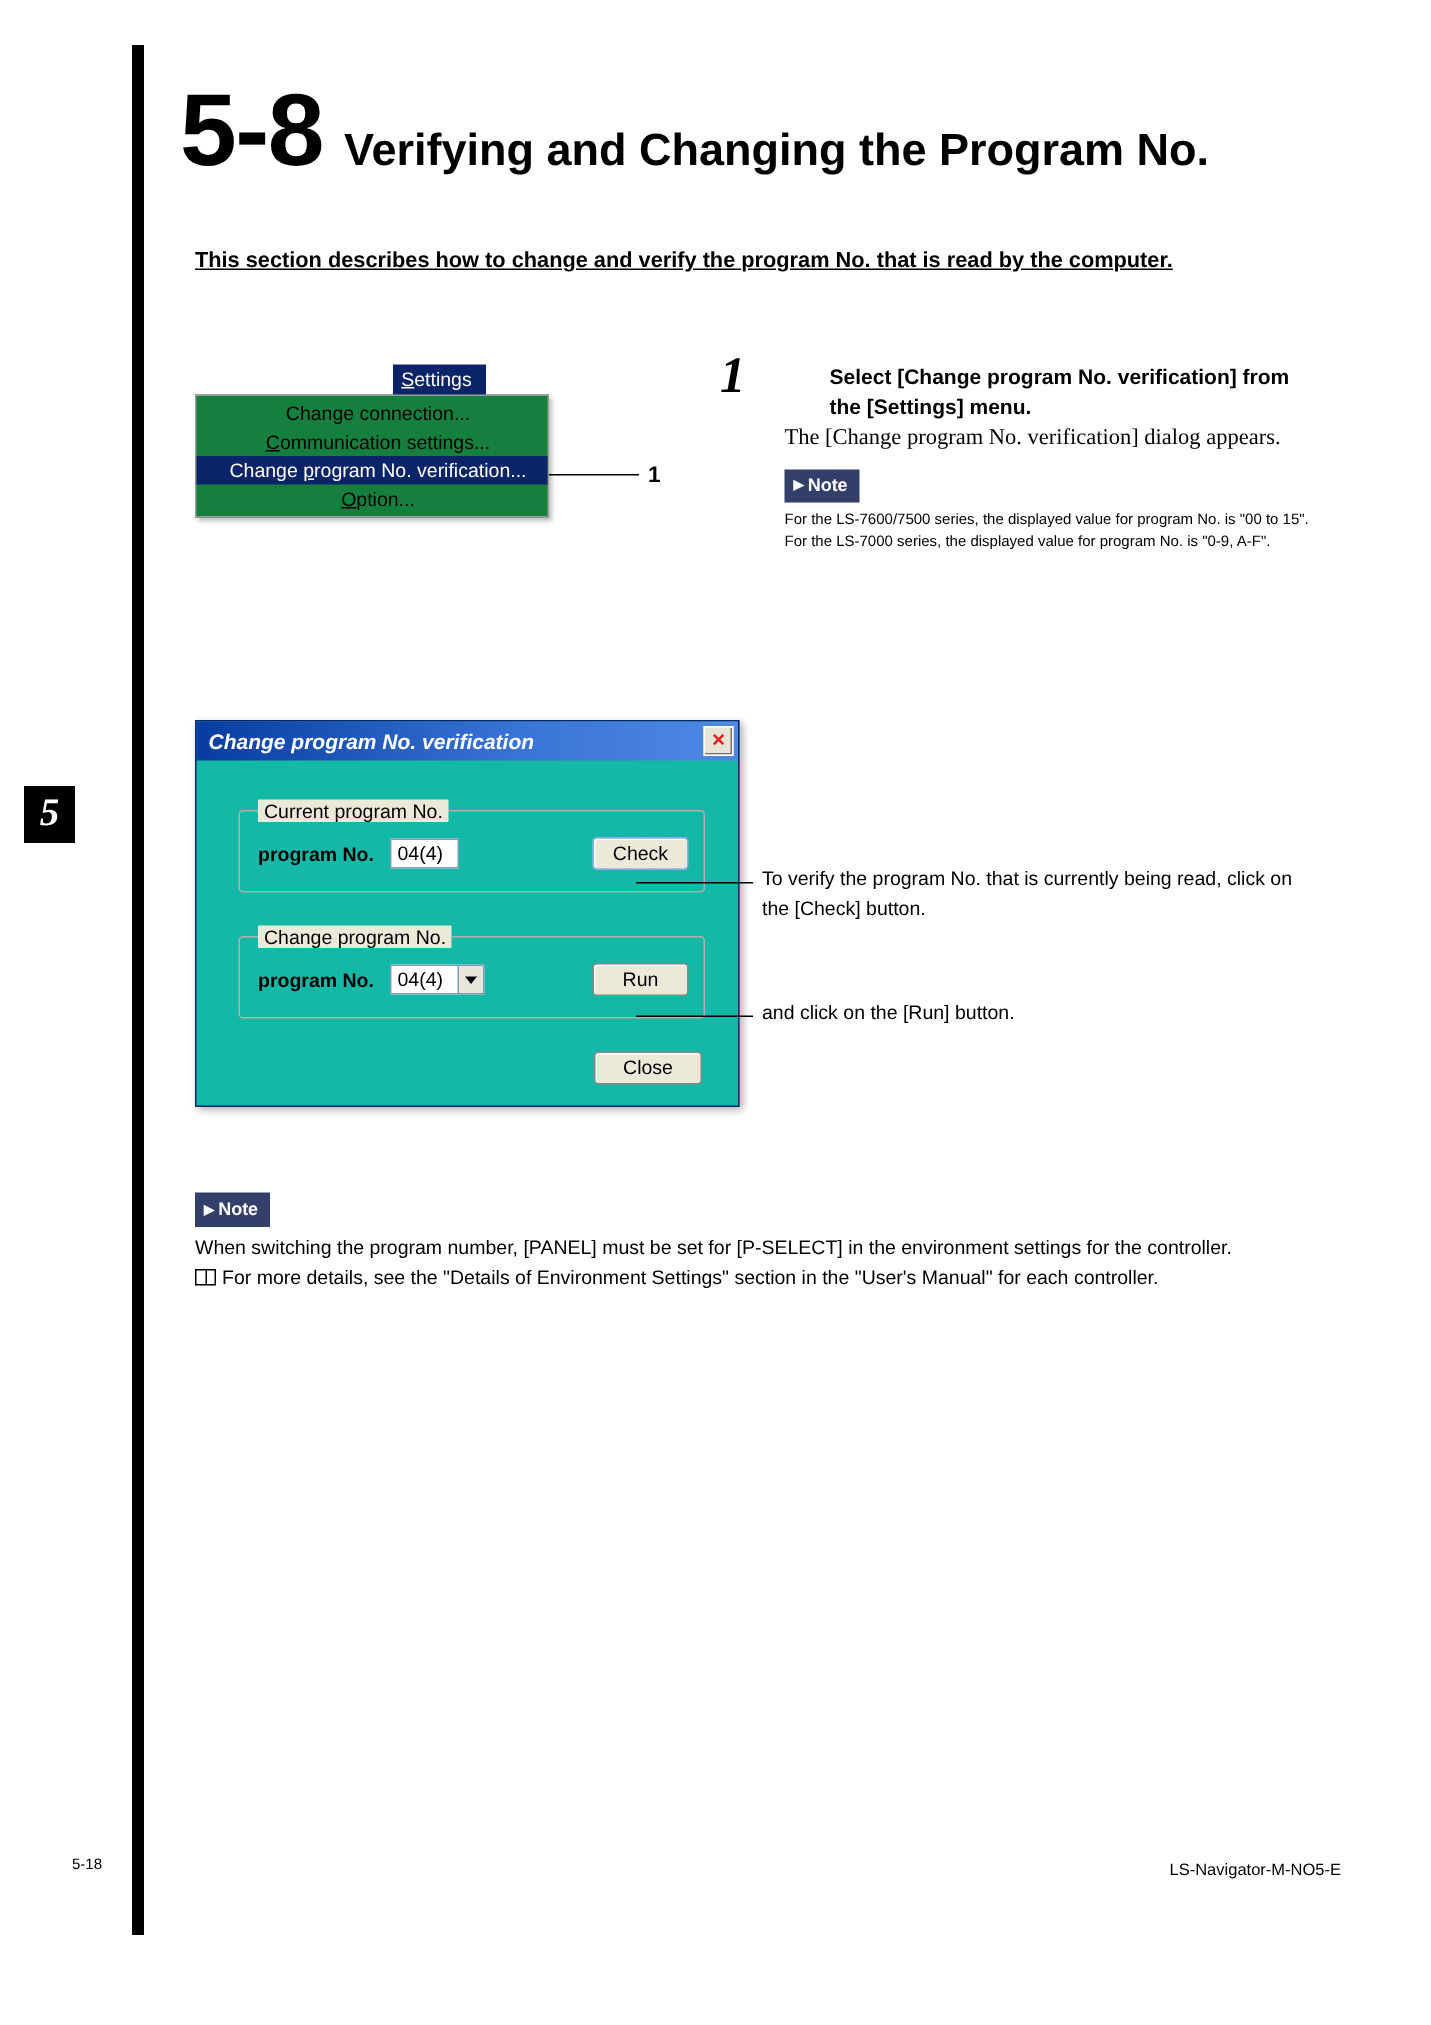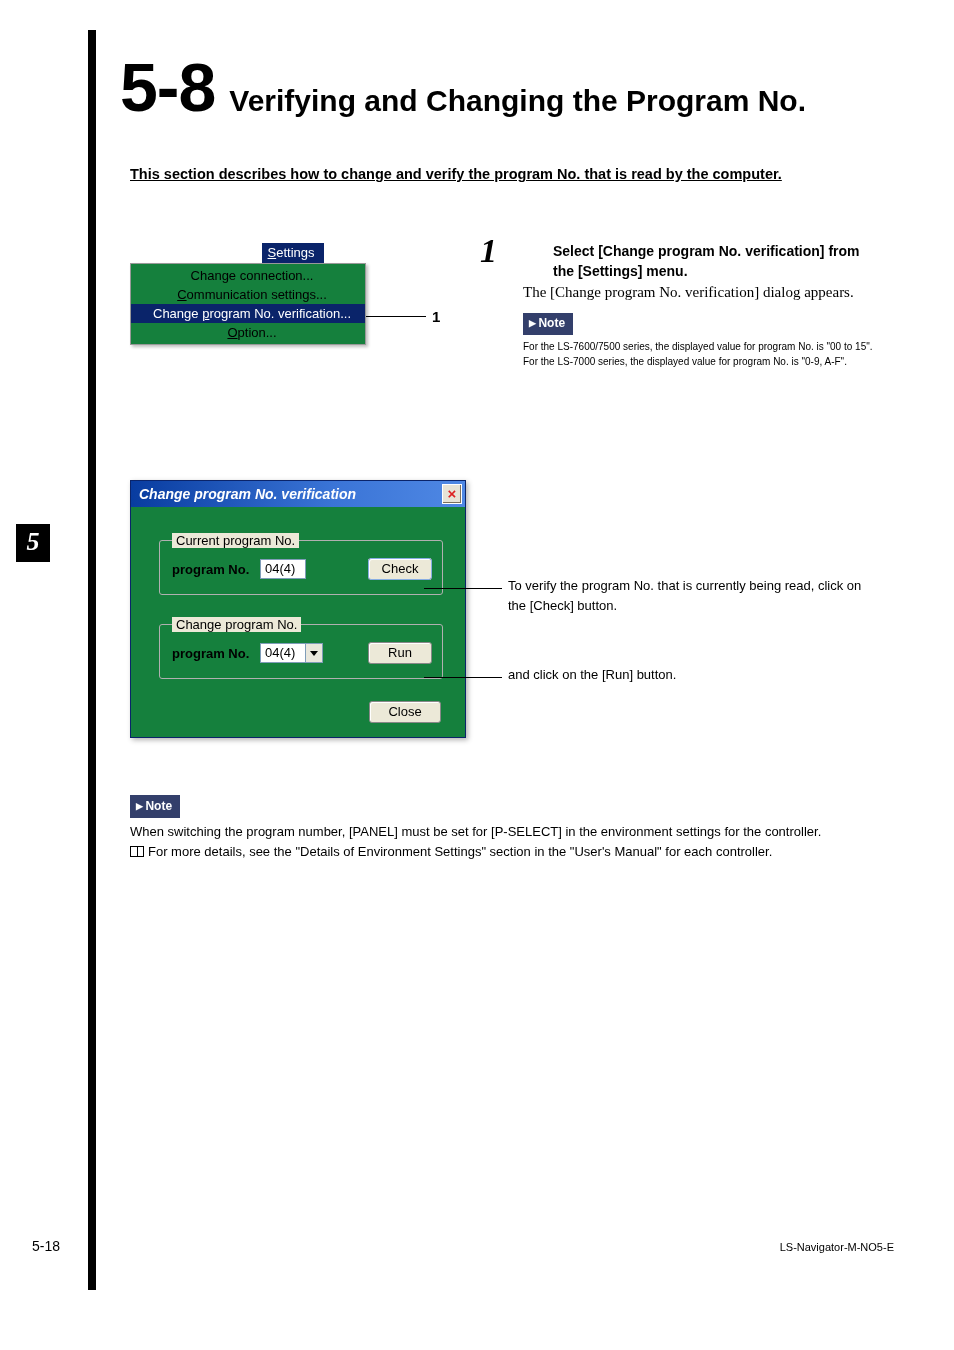--- a/index.html
+++ b/index.html
@@ -141,24 +141,24 @@
     font-size: 26px;
     text-align: center;
     line-height: 36px;
   }
 
   
   .dialog {
     position: absolute;
     left: 130px;
     top: 480px;
-    width: 336px;
+    width: 363px;
     border: 1px solid #0a246a;
     box-shadow: 2px 2px 5px rgba(0,0,0,.3);
-    background: #15803d;
+    background: #14b8a6;
   }
   .dlg-title {
     background: linear-gradient(90deg, #083ca0 0%, #3a74d6 60%, #4f88e4 100%);
     color: #fff;
     display: flex;
     align-items: center;
     justify-content: space-between;
     height: 26px;
     padding: 0 3px 0 8px;
     font-weight: 700;
@@ -278,23 +278,23 @@
     position: absolute;
     left: 50%;
     top: 0;
     width: 1px;
     height: 100%;
     background: #000;
   }
 
   .footer-left {
     position: absolute;
-    left: 32px;
+    left: 48px;
     top: 1238px;
-    font-size: 14px;
+    font-size: 10px;
   }
   .footer-right {
     position: absolute;
     right: 60px;
     top: 1241px;
     font-size: 11px;
   }
 </style>
 </head>
 <body>

